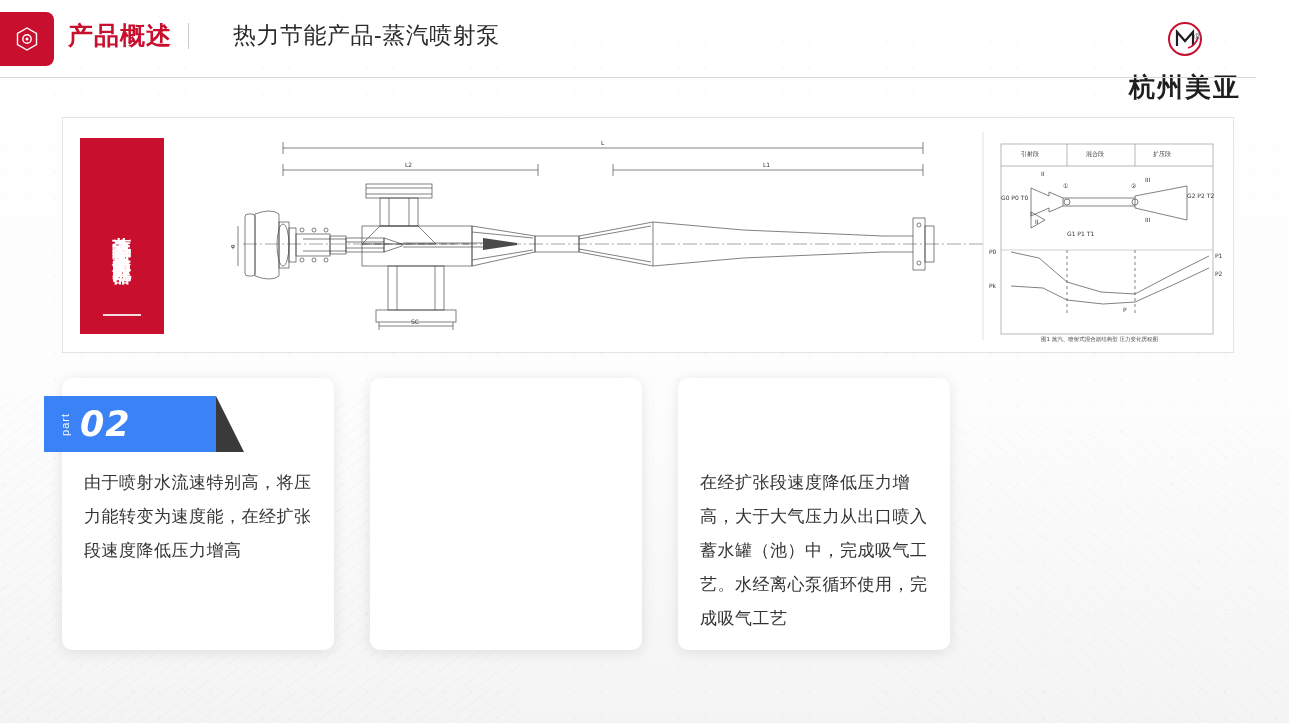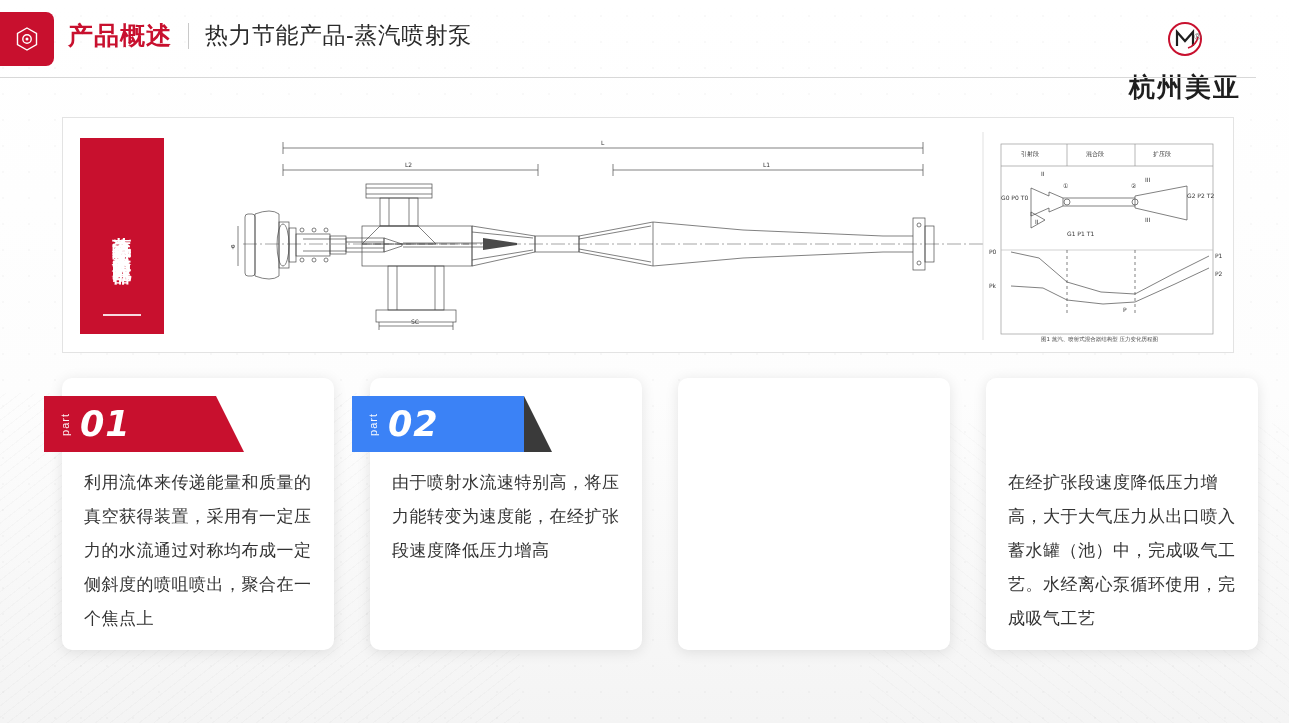--- a/index.html
+++ b/index.html
@@ -49,21 +49,21 @@
     position: absolute; left: 68px; top: 19px;
     display: flex; align-items: center; gap: 16px; text-align: center;
   }
   .title-main {
     color: #c8102e; font-size: 25px; font-weight: bold; letter-spacing: 1px;
   }
   .title-divider {
     width: 1px; height: 26px; background: #c9c9c9;
   }
   .title-sub {
-    color: #2b2b2b; font-size: 23px; letter-spacing: 0.5px;
+    color: #2b2b2b; font-size: 23px; letter-spacing: 0.5px; margin-left: 28px;
   }
   .brand {
     position: absolute; right: 48px; top: 18px;
     display: flex; align-items: center; gap: 10px; flex-direction: column;
   }
   .brand-mark { width: 42px; height: 42px; position: relative; }
   .brand-name {
     font-size: 26px; color: #1e1e1e; font-weight: bold; letter-spacing: 2px;
   }
   .brand-reg {
@@ -330,27 +330,20 @@
           <text x="1032" y="150" stroke="none" fill="#333">P2</text>
           <text x="940" y="186" stroke="none" fill="#333">P</text>
           <text x="858" y="215" stroke="none" fill="#444" font-size="5.5">图1  蒸汽、喷射式混合器结构型  压力变化历程图</text>
         </g>
       </svg>
     </div>
   </div>
 
   <div class="cards">
 
-    <div class="card">
-      <div class="ribbon red">
-        <span class="ribbon-part">part</span>
-        <span class="ribbon-num">01</span>
-      </div>
-      <div class="card-body">利用流体来传递能量和质量的真空获得装置，采用有一定压力的水流通过对称均布成一定侧斜度的喷咀喷出，聚合在一个焦点上</div>
-    </div>
 
     <div class="card">
       <div class="ribbon dark">
         <span class="ribbon-part">part</span>
         <span class="ribbon-num">02</span>
       </div>
       <div class="card-body">由于喷射水流速特别高，将压力能转变为速度能，在经扩张段速度降低压力增高</div>
     </div>
 
     <div class="card">

